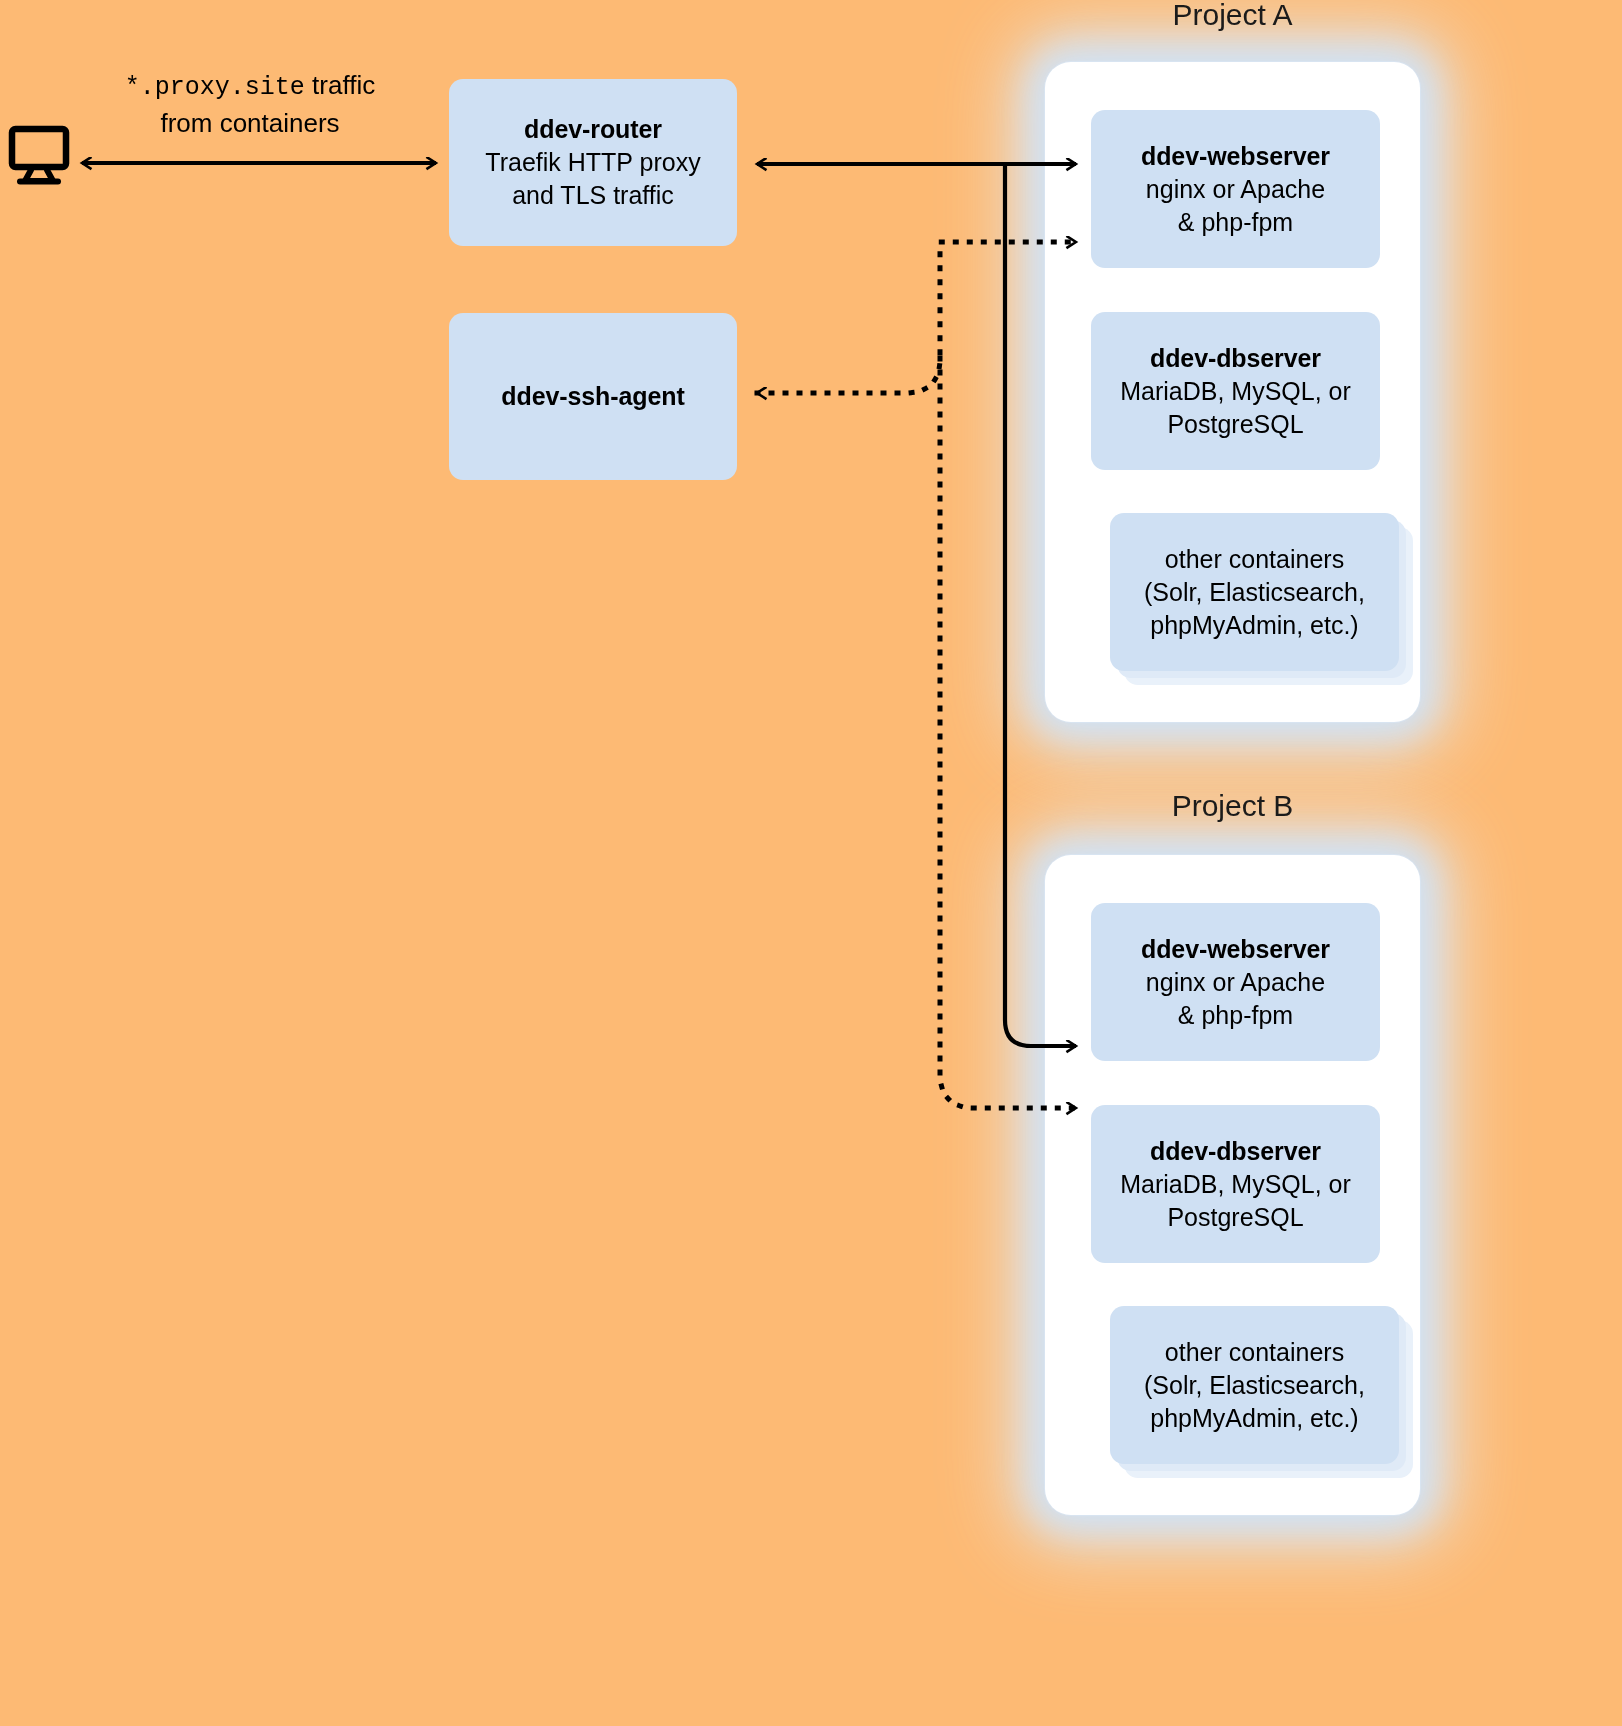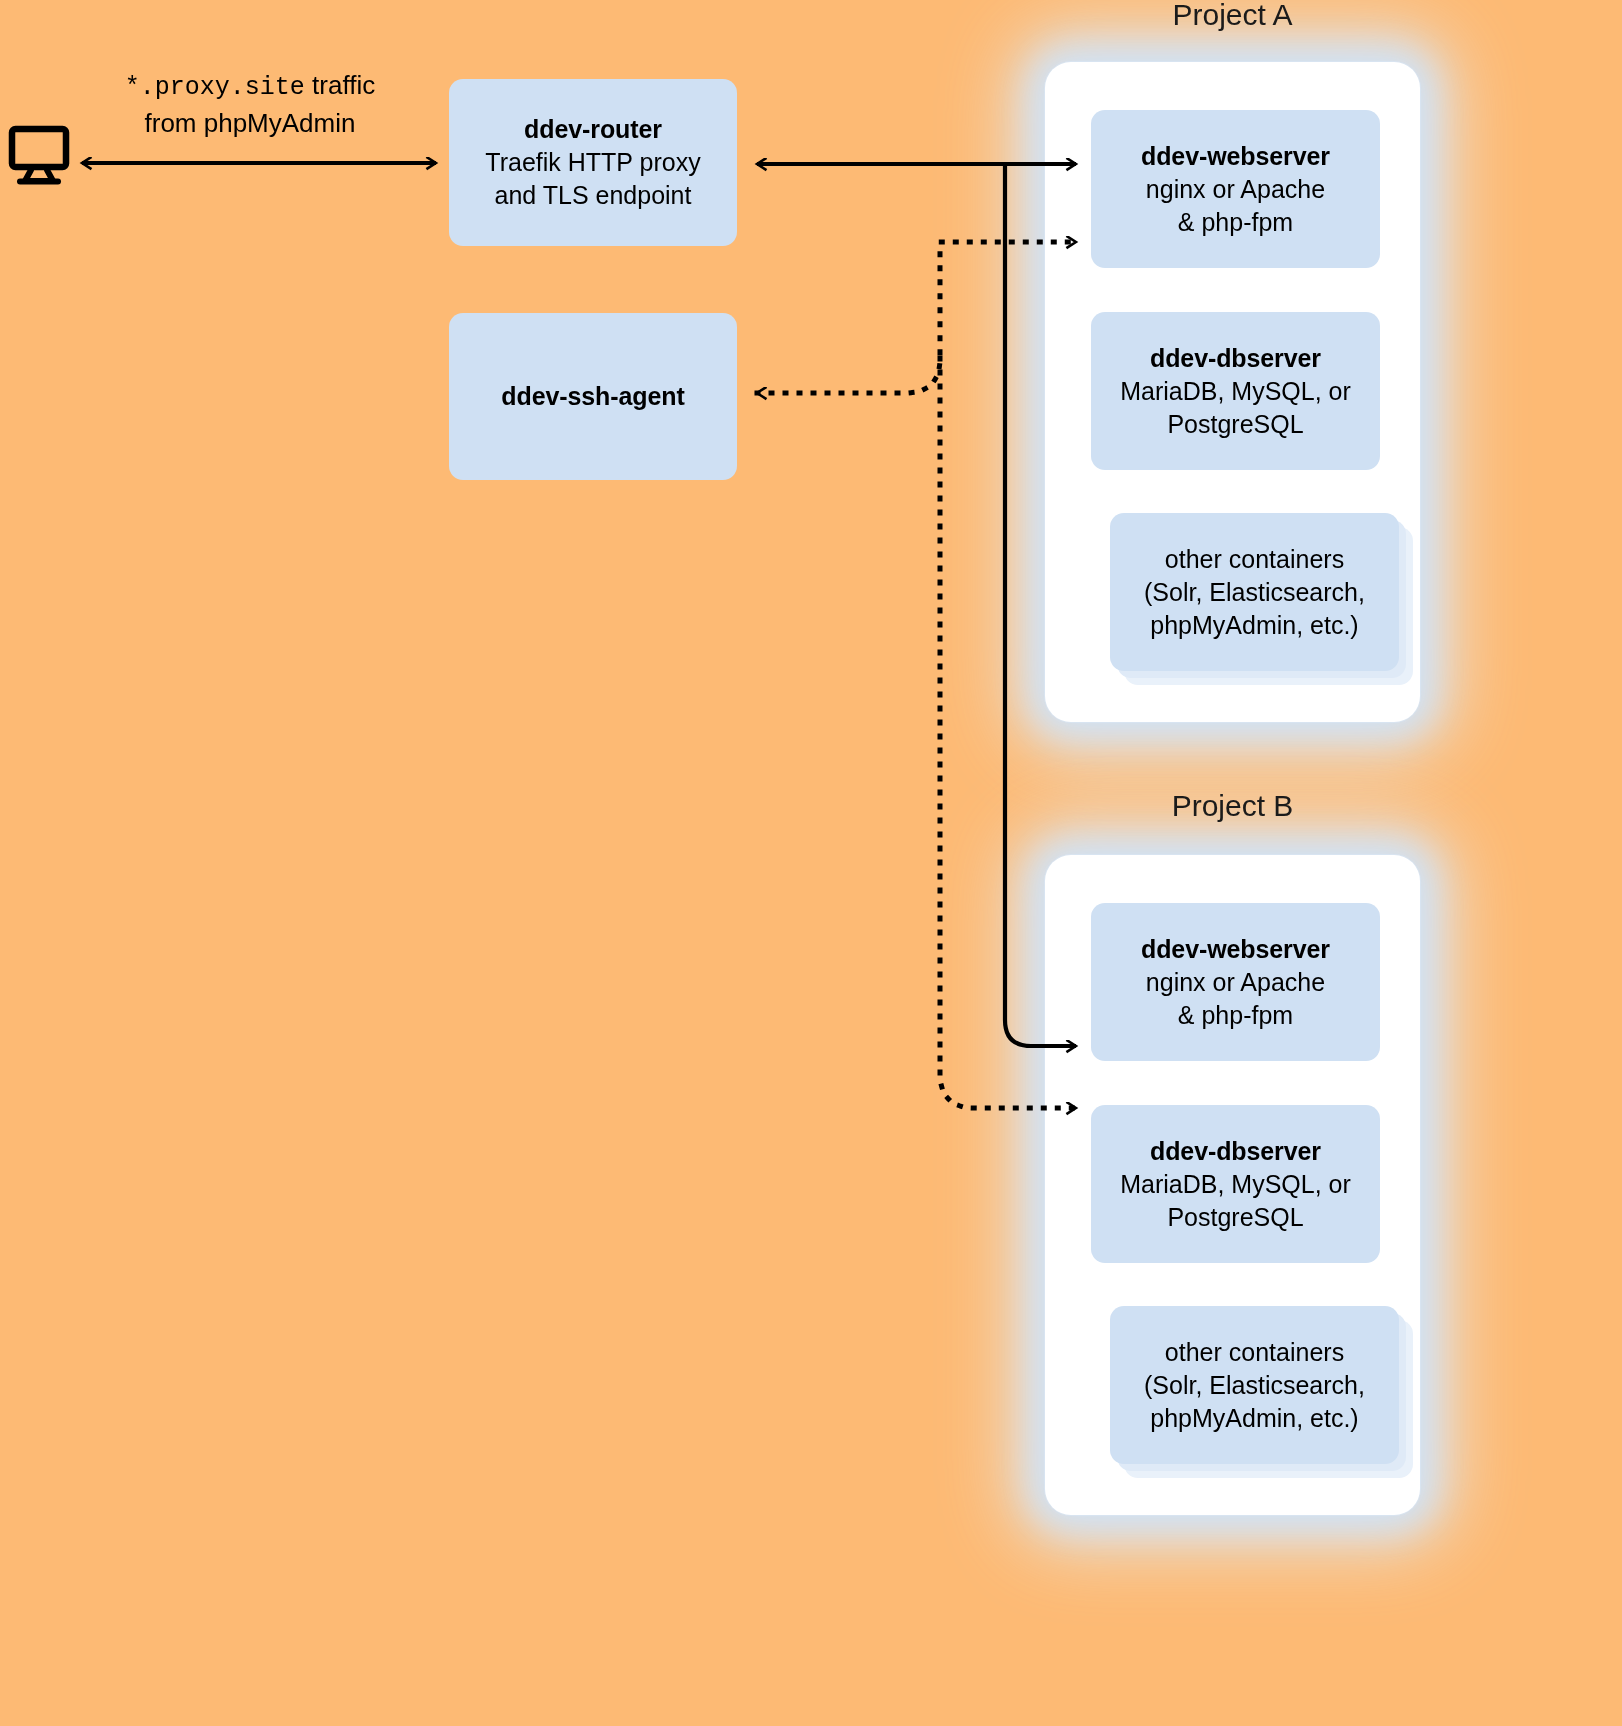--- a/index.html
+++ b/index.html
@@ -138,32 +138,32 @@
 
   <div class="card stacked" style="left:1083px; top:1306px; width:289px; height:158px;">
     <div class="t-normal">other containers</div>
     <div class="t-normal">(Solr, Elasticsearch,</div>
     <div class="t-normal">phpMyAdmin, etc.)</div>
   </div>
 
   <div class="card" style="left:449px; top:79px; width:288px; height:167px;">
     <div class="t-strong">ddev-router</div>
     <div class="t-normal">Traefik HTTP proxy</div>
-    <div class="t-normal">and TLS endpoint</div>
+    <div class="t-normal">and TLS traffic</div>
   </div>
 
   <div class="card" style="left:449px; top:313px; width:288px; height:167px;">
     <div class="t-strong">ddev-ssh-agent</div>
   </div>
 
   <div class="traffic-label" style="left:100px; top:68px; width:300px;">
     <div>
       <span class="mono">*.proxy.site</span><span> traffic</span>
     </div>
-    <div>from phpMyAdmin</div>
+    <div>from containers</div>
   </div>
 
   <div class="monitor-icon" style="left:8px; top:125px;">
     <svg width="62" height="60" viewBox="0 0 62 60" fill="none">
       <rect x="4" y="4" width="54" height="38" rx="3.5" stroke="#000" stroke-width="6.5"></rect>
       <path d="M23 45 L17 56 H45 L39 45" stroke="#000" stroke-width="6" fill="none" stroke-linejoin="round" stroke-linecap="round"></path>
       <line x1="12" y1="56.5" x2="50" y2="56.5" stroke="#000" stroke-width="6" stroke-linecap="round"></line>
     </svg>
   </div>
 

